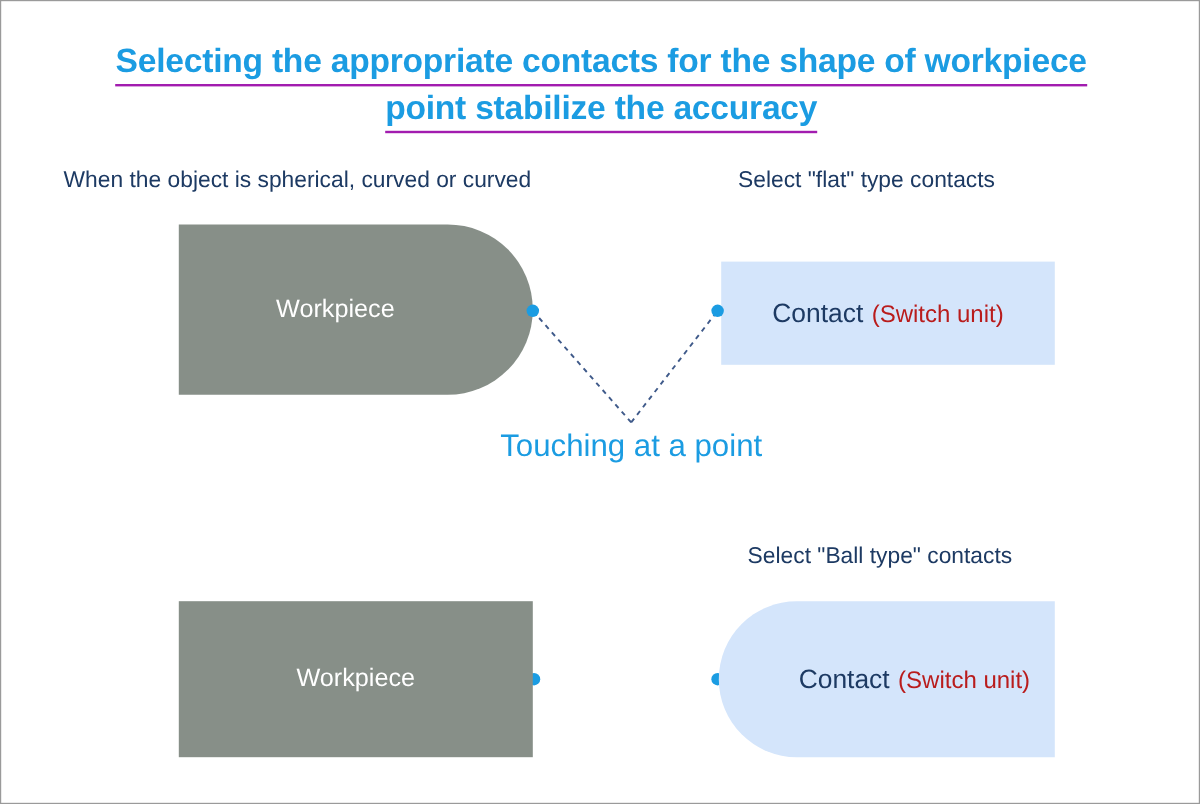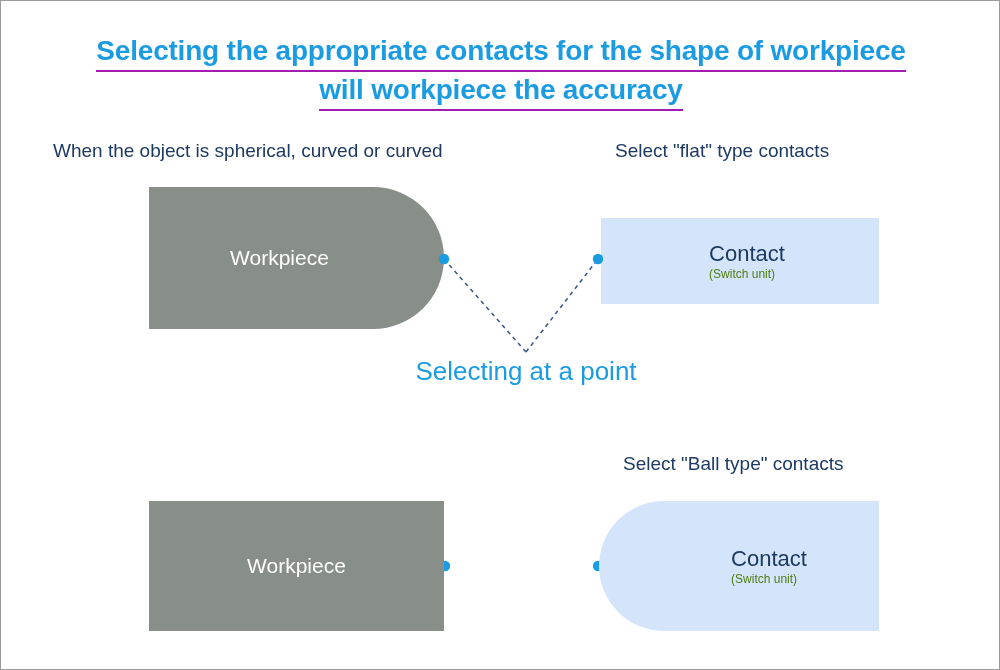--- a/index.html
+++ b/index.html
@@ -101,26 +101,26 @@
     top: 500px;
     width: 280px;
     height: 130px;
     border-radius: 65px 0 0 65px;
   }
   .contact .ct-main {
     font-size: 22px;
     color: #1d3a63;
   }
   .contact .ct-sub {
-    font-size: 12px;
-    color: #4d7c0f;
+    font-size: 20px;
+    color: #b91c1c;
     margin-left: 7px;
   }
   #contact-ball .ct-inner { padding-left: 46px; }
-  .ct-inner { display: flex; align-items: baseline; flex-direction: column; }
+  .ct-inner { display: flex; align-items: baseline; }
 
   
   #connector-layer {
     position: absolute;
     left: 0;
     top: 0;
     width: 1000px;
     height: 670px;
     pointer-events: none;
   }
@@ -137,21 +137,21 @@
     white-space: nowrap;
   }
 </style>
 </head>
 <body>
 
 <div id="slide">
 
   <div class="title">
     <span class="tline">Selecting the appropriate contacts for the shape of workpiece</span><br>
-    <span class="tline">will workpiece the accuracy</span>
+    <span class="tline">point stabilize the accuracy</span>
   </div>
 
   <div class="caption caption-l1">When the object is spherical, curved or curved</div>
   <div class="caption caption-r1">Select "flat" type contacts</div>
 
   <div class="workpiece" id="workpiece-round">
     <span class="wp-label">Workpiece</span>
   </div>
 
   <div class="contact" id="contact-flat">
@@ -165,21 +165,21 @@
 
     <polyline points="443,258 525,351" fill="none" stroke="#3f5a8a" stroke-width="1.6" stroke-dasharray="4 4"></polyline>
     <polyline points="525,351 597,258" fill="none" stroke="#3f5a8a" stroke-width="1.6" stroke-dasharray="4 4"></polyline>
 
     <circle cx="443" cy="258" r="5.2" fill="#1b9ce2"></circle>
     <circle cx="597" cy="258" r="5.2" fill="#1b9ce2"></circle>
     <circle cx="444" cy="565" r="5.2" fill="#1b9ce2"></circle>
     <circle cx="597" cy="565" r="5.2" fill="#1b9ce2"></circle>
   </svg>
 
-  <div class="touch-note">Selecting at a point</div>
+  <div class="touch-note">Touching at a point</div>
 
   <div class="caption caption-r2">Select "Ball type" contacts</div>
 
   <div class="workpiece" id="workpiece-flat">
     <span class="wp-label">Workpiece</span>
   </div>
 
   <div class="contact" id="contact-ball">
     <span class="ct-inner">
       <span class="ct-main">Contact</span>

